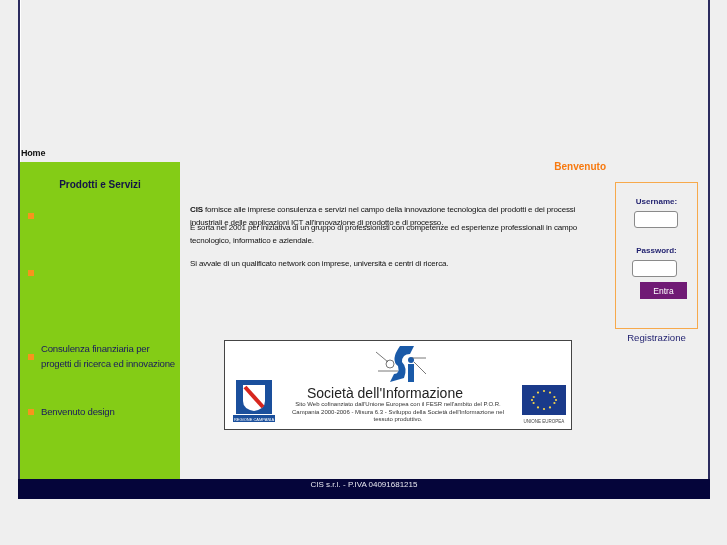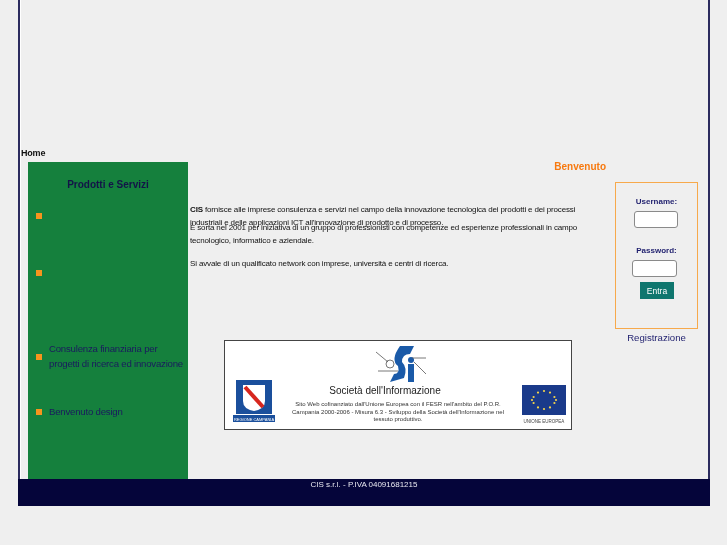--- a/index.html
+++ b/index.html
@@ -13,21 +13,21 @@
     background:#efefef;
   }
   .frame::before {
     content:""; position:absolute; left:0; top:0; bottom:0; width:1px; background:#ffffff;
   }
   .home {
     position:absolute; left:21px; top:148px; font-size:9px; font-weight:bold; color:#111;
     letter-spacing:-0.2px;
   }
   .sidebar {
-    position:absolute; left:20px; top:162px; width:160px; height:317px; background:#15803d;margin-left:8px;
+    position:absolute; left:20px; top:162px; width:160px; height:317px; background:#84cc16;
   }
   .sidebar-title {
     position:absolute; left:0; width:160px; top:17px; text-align:center;
     font-size:10px; font-weight:bold; color:#131348;
   }
   .menu-item {
     position:absolute; left:0; width:160px; display:flex; align-items:center;
     cursor:pointer;
   }
   .bullet { width:6px; height:6px; background:#f7941d; margin-left:8px; margin-right:7px; flex:0 0 6px; }
@@ -46,36 +46,36 @@
   .login {
     position:absolute; left:615px; top:182px; width:81px; height:145px;
     border:1px solid #f7a94b; background:#efefef;
   }
   .login-label { position:absolute; left:0; width:81px; text-align:center; font-size:8px; font-weight:bold; color:#1f1f6e; }
   .login-input {
     position:absolute; width:42px; height:17px; border:1px solid #8a8a8a; border-radius:3px;
     background:#fff; box-sizing:border-box; padding:0;
   }
   .login-btn {
-    position:absolute; left:24px; top:99px; width:34px; height:17px; background:#0f766e; color:#fff;
+    position:absolute; left:24px; top:99px; width:47px; height:17px; background:#701a75; color:#fff;
     font-size:8.5px; border:none; padding:0; font-family:"Liberation Sans", sans-serif; cursor:pointer;
   }
   .login-link { position:absolute; left:0; width:81px; top:131px; text-align:center; font-size:9.6px; color:#1f1f6e; cursor:pointer;margin-top:18px; }
 
   .banner {
     position:absolute; left:224px; top:340px; width:346px; height:88px;
     border:1px solid #444; background:#ffffff;
   }
-  .banner-title { position:absolute; left:0; width:320px; top:44px; text-align:center; font-size:10px; color:#222; }
+  .banner-title { position:absolute; left:0; width:320px; top:44px; text-align:center; font-size:14px; color:#222; }
   .banner-text { position:absolute; left:60px; width:226px; top:60px; text-align:center; font-size:6px; line-height:7.5px; color:#333; }
   .campania { position:absolute; left:8px; top:38px; width:42px; height:44px; }
   .eu { position:absolute; left:297px; top:44px; width:44px; height:40px; }
 
   .footer {
-    position:absolute; left:18px; top:479px; width:692px; height:27px; background:#05053a;
+    position:absolute; left:18px; top:479px; width:692px; height:20px; background:#05053a;
     color:#e8e8f0; font-size:8px; line-height:11px; text-align:center;
   }
 </style>
 </head>
 <body>
 
 <div class="frame"></div>
 
 <div class="home">Home</div>
 

